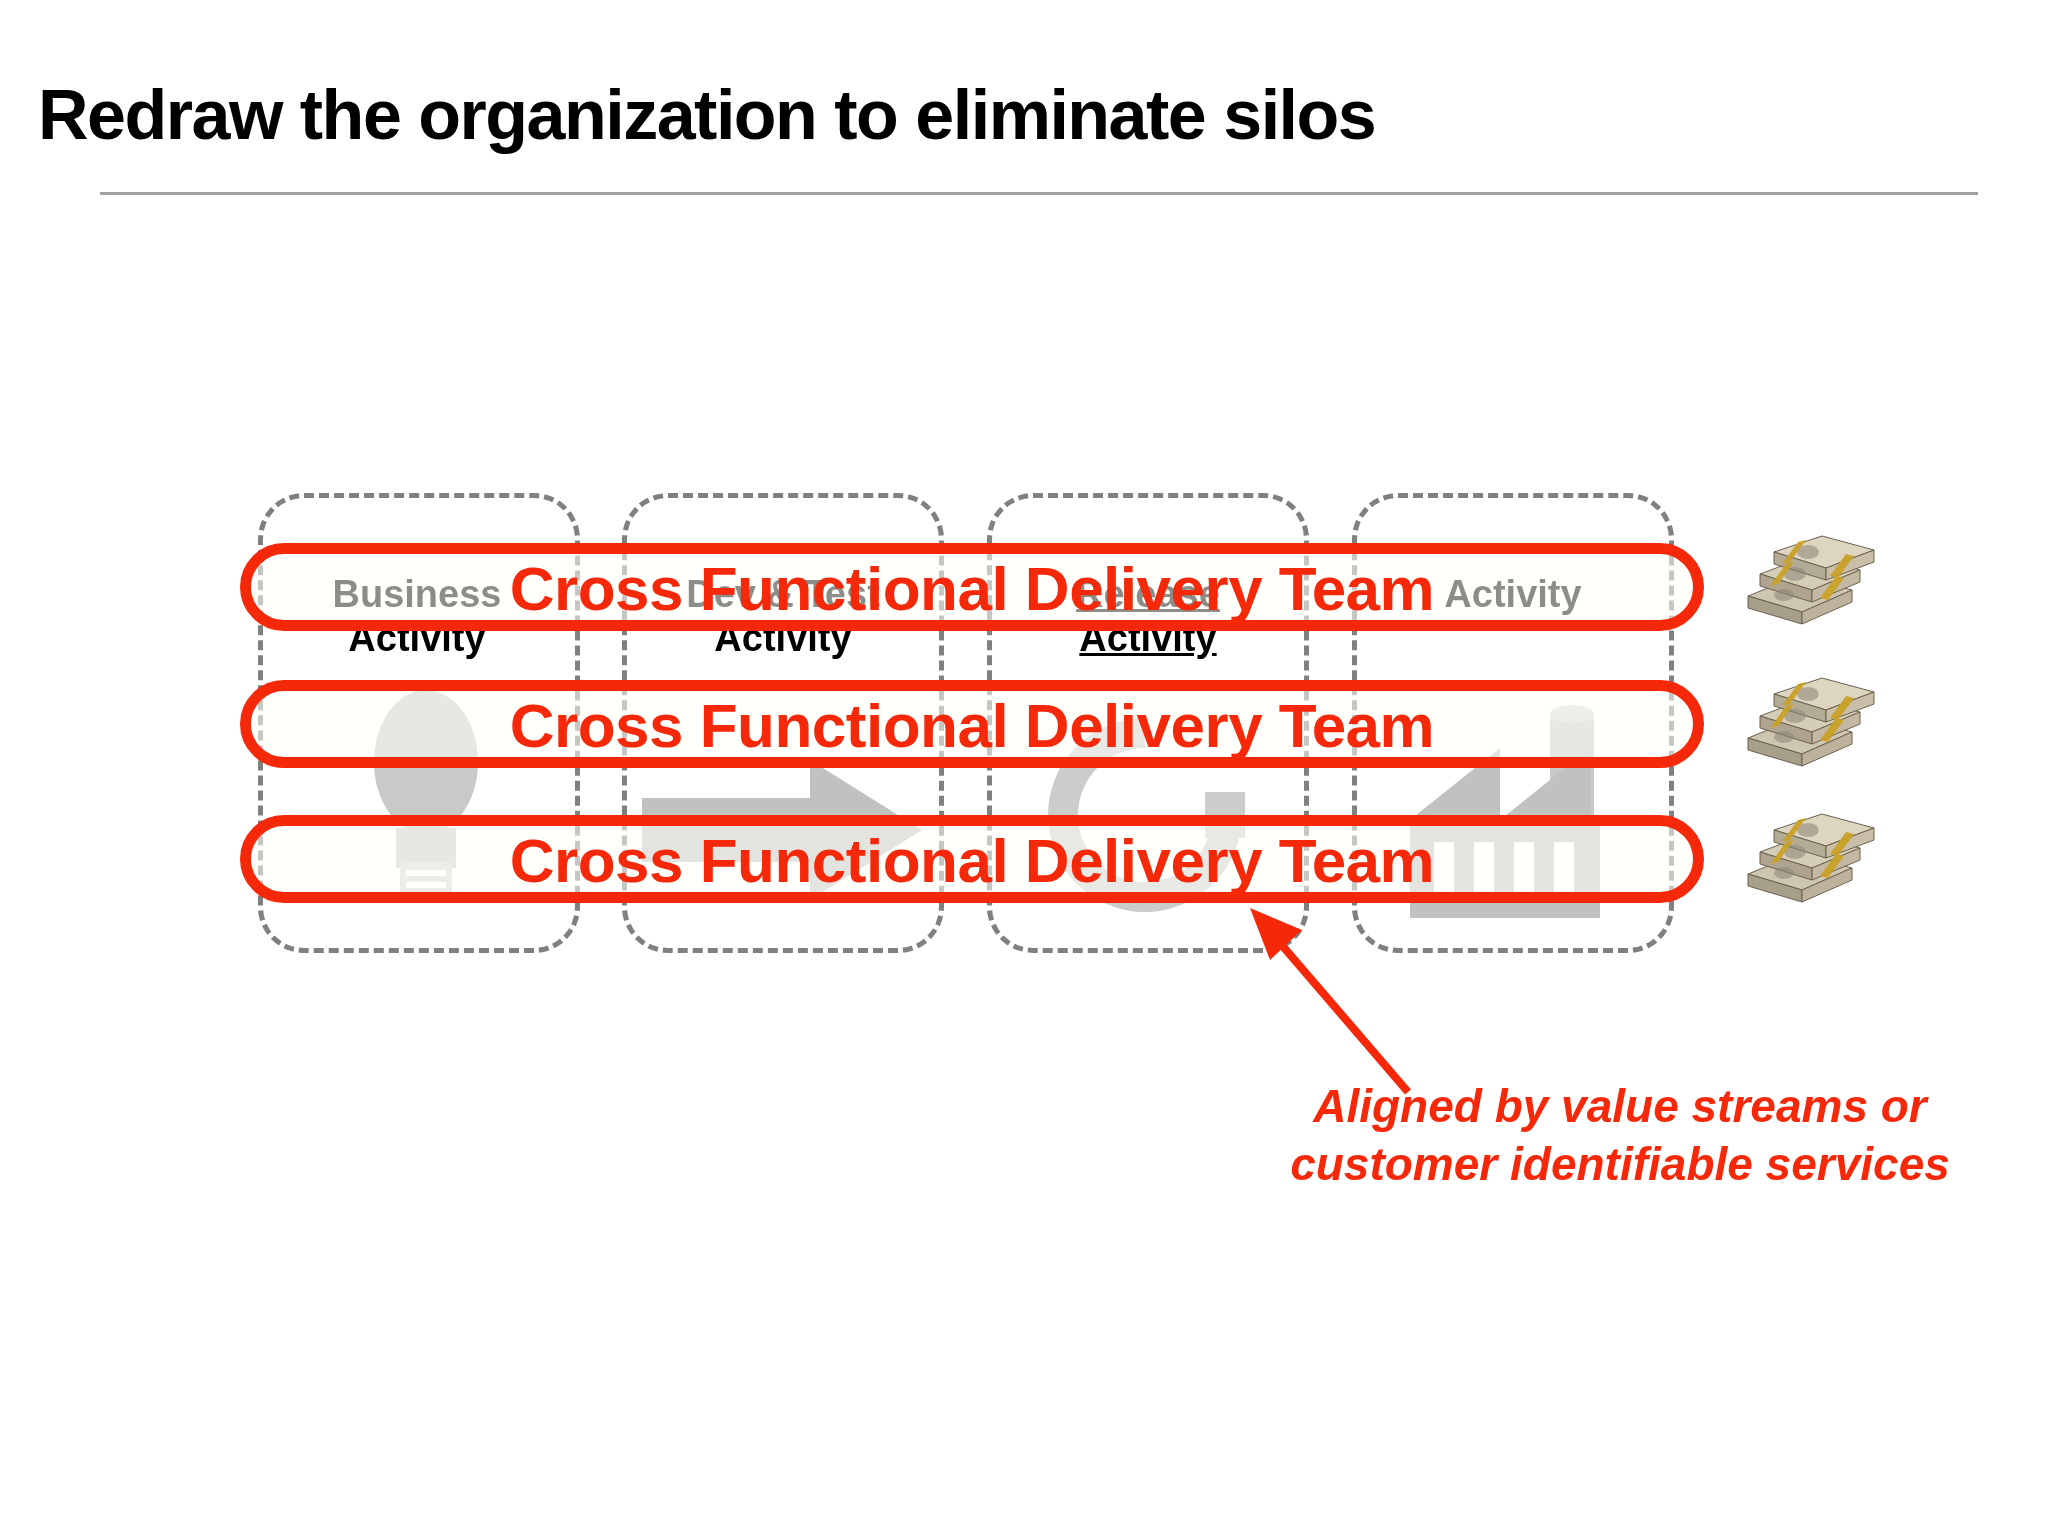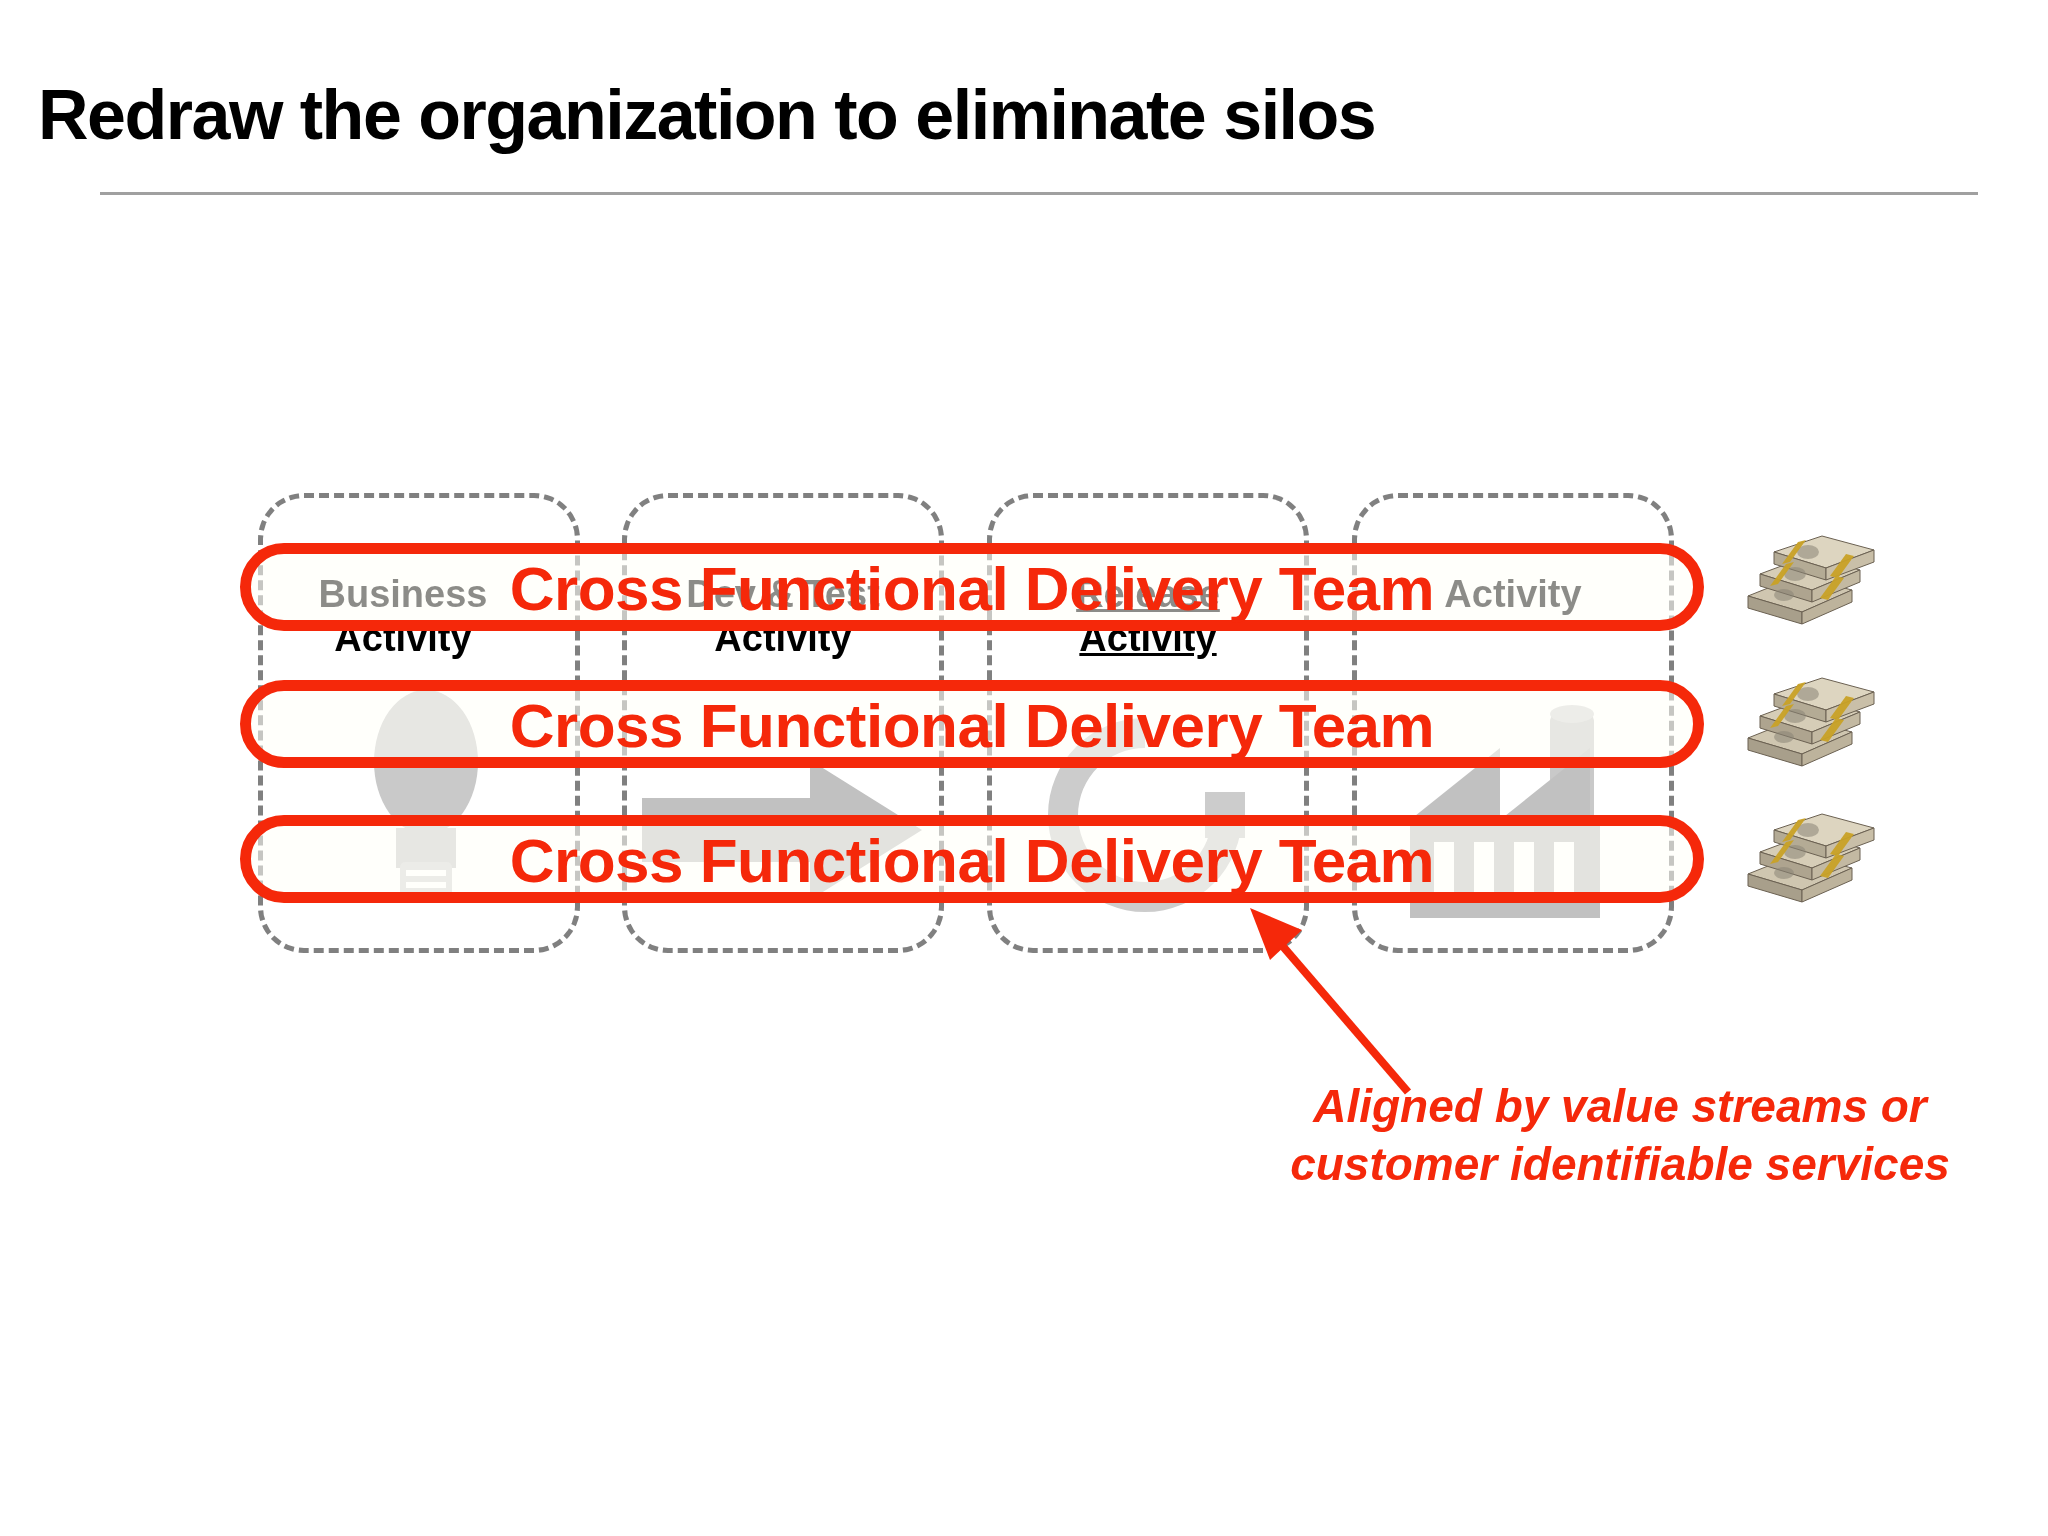--- a/index.html
+++ b/index.html
@@ -64,21 +64,21 @@
   .silo-label {
     position: absolute;
     top: 573px;
     width: 322px;
     text-align: center;
     font-size: 38px;
     font-weight: bold;
     color: #000000;
     line-height: 1.15;
   }
-  .silo-label-1 { left: 242px; }
+  .silo-label-1 { left: 256px; }
   .silo-label-2 { left: 622px; }
   .silo-label-3 { left: 987px; text-decoration: underline; }
   .silo-label-4 { left: 1352px; }
 
   
   .glyph {
     position: absolute;
     opacity: 1;
   }
   .glyph svg { display: block; }

